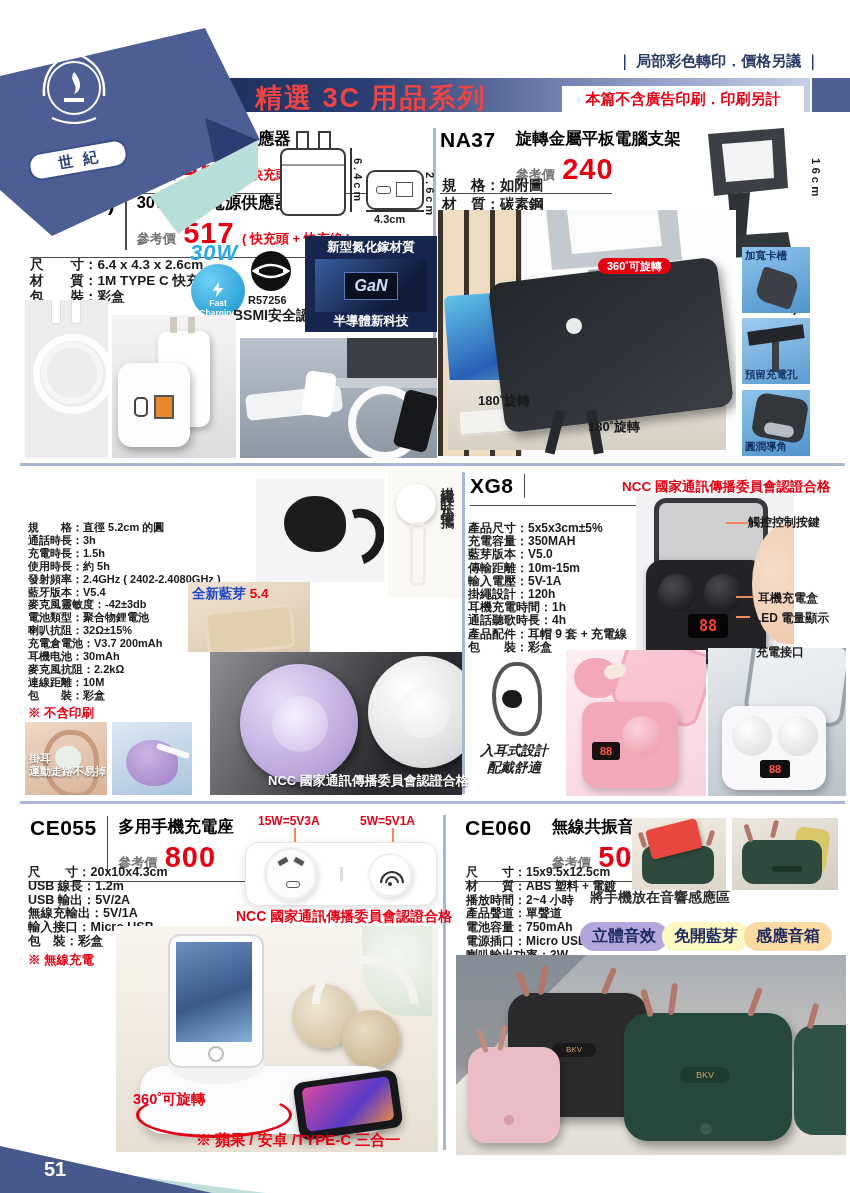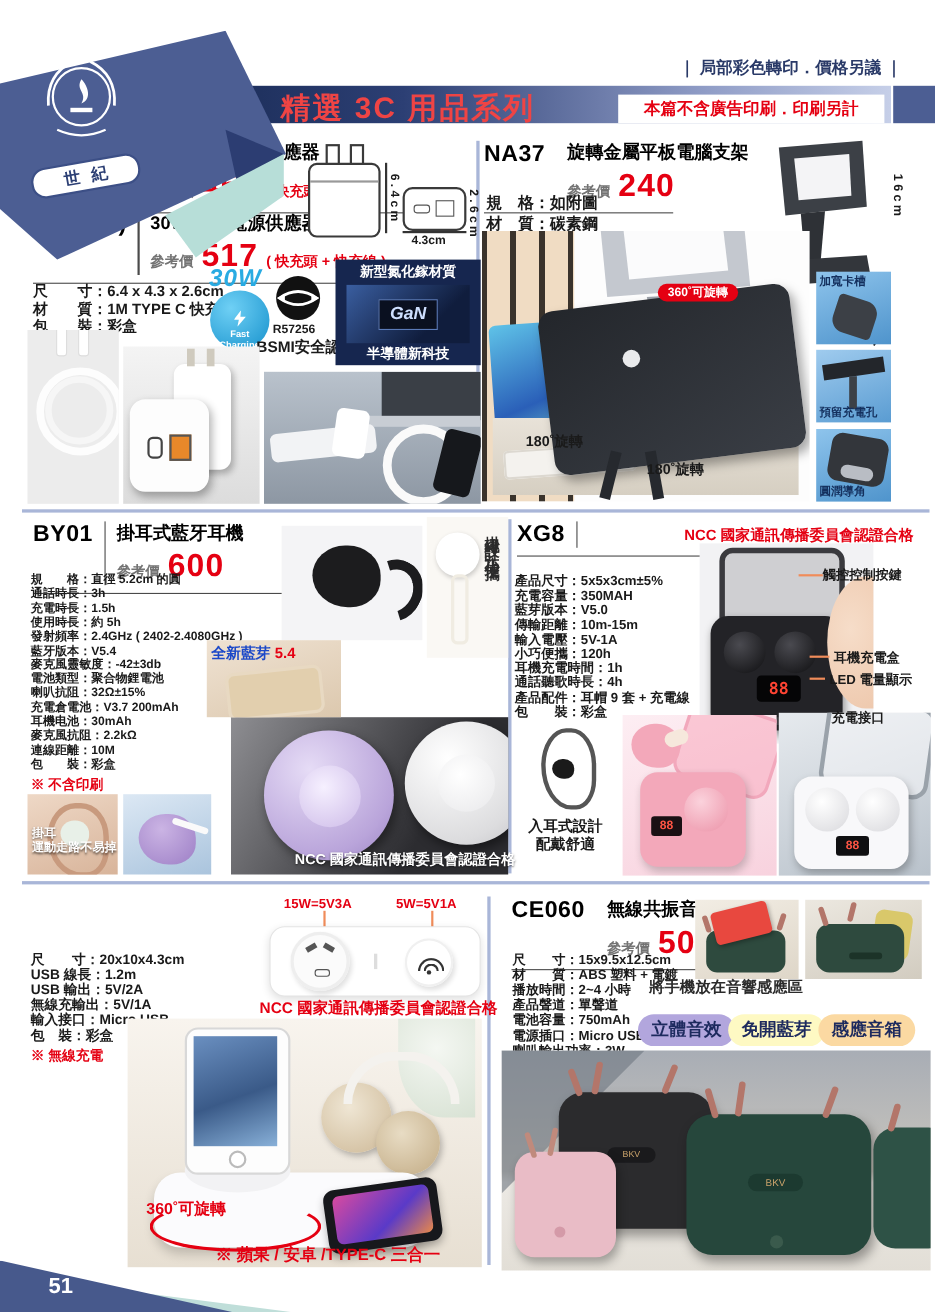--- a/index.html
+++ b/index.html
@@ -226,31 +226,20 @@
   <div class="ph" style="left:742px;top:247px;width:68px;height:66px;background:linear-gradient(160deg,#8ec4ec,#4f94cc);">
     <div style="position:absolute;left:16px;top:24px;width:38px;height:34px;background:#3c4046;border-radius:4px 12px 4px 12px;transform:rotate(18deg);"></div>
     <div style="position:absolute;left:3px;top:2px;font-size:10.5px;font-weight:800;color:#14305e;">加寬卡槽</div>
   </div>
   <div class="ph" style="left:742px;top:390px;width:68px;height:66px;background:linear-gradient(160deg,#8ec4ec,#4f94cc);">
     <div style="position:absolute;left:12px;top:6px;width:52px;height:44px;background:#33363b;border-radius:10px;transform:rotate(10deg);"></div>
     <div style="position:absolute;left:22px;top:34px;width:30px;height:12px;background:#b9bdc4;border-radius:6px;transform:rotate(10deg);"></div>
     <div style="position:absolute;left:3px;bottom:2px;font-size:10.5px;font-weight:800;color:#14305e;">圓潤導角</div>
   </div>
 
-  <div class="phead" style="left:30px;top:474px;width:338px;">
-    <div class="pcode">BY01</div>
-    <div class="psep"></div>
-    <div class="pbody">
-      <div class="pname">掛耳式藍牙耳機</div>
-      <div class="pprice">
-        <span class="plabel">參考價</span>
-        <span class="pnum">600</span>
-      </div>
-    </div>
-  </div>
   <div class="specs" style="left:28px;top:521px;font-size:11px;line-height:12.9px;">
       <div class="spec-row">規　　格：直徑 5.2cm 的圓</div>
       <div class="spec-row">通話時長：3h</div>
       <div class="spec-row">充電時長：1.5h</div>
       <div class="spec-row">使用時長：約 5h</div>
       <div class="spec-row">發射頻率：2.4GHz ( 2402-2.4080GHz )</div>
       <div class="spec-row">藍牙版本：V5.4</div>
       <div class="spec-row">麥克風靈敏度：-42±3db</div>
       <div class="spec-row">電池類型：聚合物鋰電池</div>
       <div class="spec-row">喇叭抗阻：32Ω±15%</div>
@@ -307,21 +296,21 @@
     <div class="pcode">XG8</div>
     <div class="psep"></div>
   </div>
   <div class="abs red xb" style="left:622px;top:478px;font-size:13.5px;">NCC 國家通訊傳播委員會認證合格</div>
   <div class="specs" style="left:468px;top:522px;font-size:12px;line-height:13.2px;">
       <div class="spec-row">產品尺寸：5x5x3cm±5%</div>
       <div class="spec-row">充電容量：350MAH</div>
       <div class="spec-row">藍芽版本：V5.0</div>
       <div class="spec-row">傳輸距離：10m-15m</div>
       <div class="spec-row">輸入電壓：5V-1A</div>
-      <div class="spec-row">小巧便攜：120h</div>
+      <div class="spec-row">掛繩設計：120h</div>
       <div class="spec-row">耳機充電時間：1h</div>
       <div class="spec-row">通話聽歌時長：4h</div>
       <div class="spec-row">產品配件：耳帽 9 套 + 充電線</div>
       <div class="spec-row">包　　裝：彩盒</div>
     </div>
 
   <div class="ph" style="left:636px;top:494px;width:158px;height:182px;background:#f2f2f4;">
     <div style="position:absolute;left:18px;top:4px;width:104px;height:66px;border:5px solid #3a3a3e;border-radius:12px;background:#cfcfd2;"></div>
     <div style="position:absolute;left:10px;top:66px;width:120px;height:104px;background:#232327;border-radius:16px;box-shadow:2px 4px 8px rgba(0,0,0,.4);"></div>
     <div style="position:absolute;left:22px;top:80px;width:38px;height:38px;border-radius:50%;background:radial-gradient(circle at 38% 32%,#4a4a50,#0e0e10);"></div>
@@ -336,40 +325,51 @@
   <div class="abs" style="left:754px;top:610px;font-size:12px;font-weight:800;z-index:5;">LED 電量顯示</div>
   <div class="abs" style="left:756px;top:644px;font-size:12px;font-weight:800;z-index:5;">充電接口</div>
   <div class="callout-line" style="left:736px;top:596px;width:18px;height:2px;"></div>
   <div class="callout-line" style="left:736px;top:616px;width:14px;height:2px;"></div>
   <div class="callout-line" style="left:710px;top:650px;width:42px;height:2px;"></div>
 
   <div class="ph" style="left:478px;top:656px;width:70px;height:82px;background:#fff;">
     <div style="position:absolute;left:14px;top:6px;width:42px;height:66px;border:4px solid #555;border-radius:50% 50% 40% 60%;"></div>
     <div style="position:absolute;left:24px;top:34px;width:20px;height:18px;background:#1a1a1a;border-radius:50% 50% 44% 56%;"></div>
   </div>
-  <div class="abs" style="left:466px;top:742px;width:96px;text-align:center;font-size:13.5px;font-weight:800;line-height:17px;">
+  <div class="abs" style="left:466px;top:742px;width:96px;text-align:center;font-size:13.5px;font-weight:800;line-height:17px;font-style:italic;">
     <div>入耳式設計</div>
     <div>配戴舒適</div>
   </div>
   <div class="ph" style="left:566px;top:650px;width:140px;height:146px;background:linear-gradient(160deg,#fdeef3,#f8d2de);">
     <div style="position:absolute;left:52px;top:-8px;width:84px;height:70px;background:rgba(247,170,190,.55);border:3px solid #f2a8bc;border-radius:14px;transform:rotate(18deg);"></div>
     <div style="position:absolute;left:16px;top:52px;width:96px;height:86px;background:#f3a8ba;border-radius:16px;box-shadow:2px 4px 8px rgba(0,0,0,.2);"></div>
     <div style="position:absolute;left:56px;top:66px;width:40px;height:40px;border-radius:50%;background:radial-gradient(circle at 38% 32%,#fbd2dc,#ec93a8);"></div>
     <div style="position:absolute;left:26px;top:92px;width:28px;height:18px;background:#1a1014;border-radius:3px;color:#ff5544;font-size:11px;font-weight:800;text-align:center;line-height:18px;">88</div>
     <div style="position:absolute;left:8px;top:8px;width:44px;height:40px;background:#f3a8ba;border-radius:50% 50% 44% 56%;"></div>
     <div style="position:absolute;left:38px;top:14px;width:22px;height:14px;background:#f6e8dc;border-radius:7px;transform:rotate(-18deg);"></div>
   </div>
   <div class="ph" style="left:708px;top:648px;width:138px;height:148px;background:linear-gradient(160deg,#e6eaee,#b9c2cb);">
     <div style="position:absolute;left:40px;top:-10px;width:92px;height:76px;border:4px solid #9aa2aa;border-radius:14px;background:rgba(250,250,252,.5);transform:rotate(8deg);"></div>
     <div style="position:absolute;left:14px;top:58px;width:104px;height:84px;background:#f8f8fa;border-radius:16px;box-shadow:2px 4px 8px rgba(0,0,0,.25);"></div>
     <div style="position:absolute;left:24px;top:68px;width:40px;height:40px;border-radius:50%;background:radial-gradient(circle at 38% 32%,#ffffff,#d8d8dc);"></div>
     <div style="position:absolute;left:70px;top:68px;width:40px;height:40px;border-radius:50%;background:radial-gradient(circle at 38% 32%,#ffffff,#d8d8dc);"></div>
     <div style="position:absolute;left:52px;top:112px;width:30px;height:18px;background:#101012;border-radius:3px;color:#ff5544;font-size:11px;font-weight:800;text-align:center;line-height:18px;">88</div>
   </div>
 
+  <div class="phead" style="left:30px;top:816px;width:320px;">
+    <div class="pcode">CE055</div>
+    <div class="psep"></div>
+    <div class="pbody">
+      <div class="pname">多用手機充電座</div>
+      <div class="pprice">
+        <span class="plabel">參考價</span>
+        <span class="pnum">800</span>
+      </div>
+    </div>
+  </div>
   <div class="specs" style="left:28px;top:866px;font-size:12.5px;line-height:13.8px;">
       <div class="spec-row">尺　　寸：20x10x4.3cm</div>
       <div class="spec-row">USB 線長：1.2m</div>
       <div class="spec-row">USB 輸出：5V/2A</div>
       <div class="spec-row">無線充輸出：5V/1A</div>
       <div class="spec-row">輸入接口：Micro USB</div>
       <div class="spec-row">包　裝：彩盒</div>
     </div>
   <div class="abs red xb" style="left:28px;top:952px;font-size:12.5px;">※ 無線充電</div>
 

